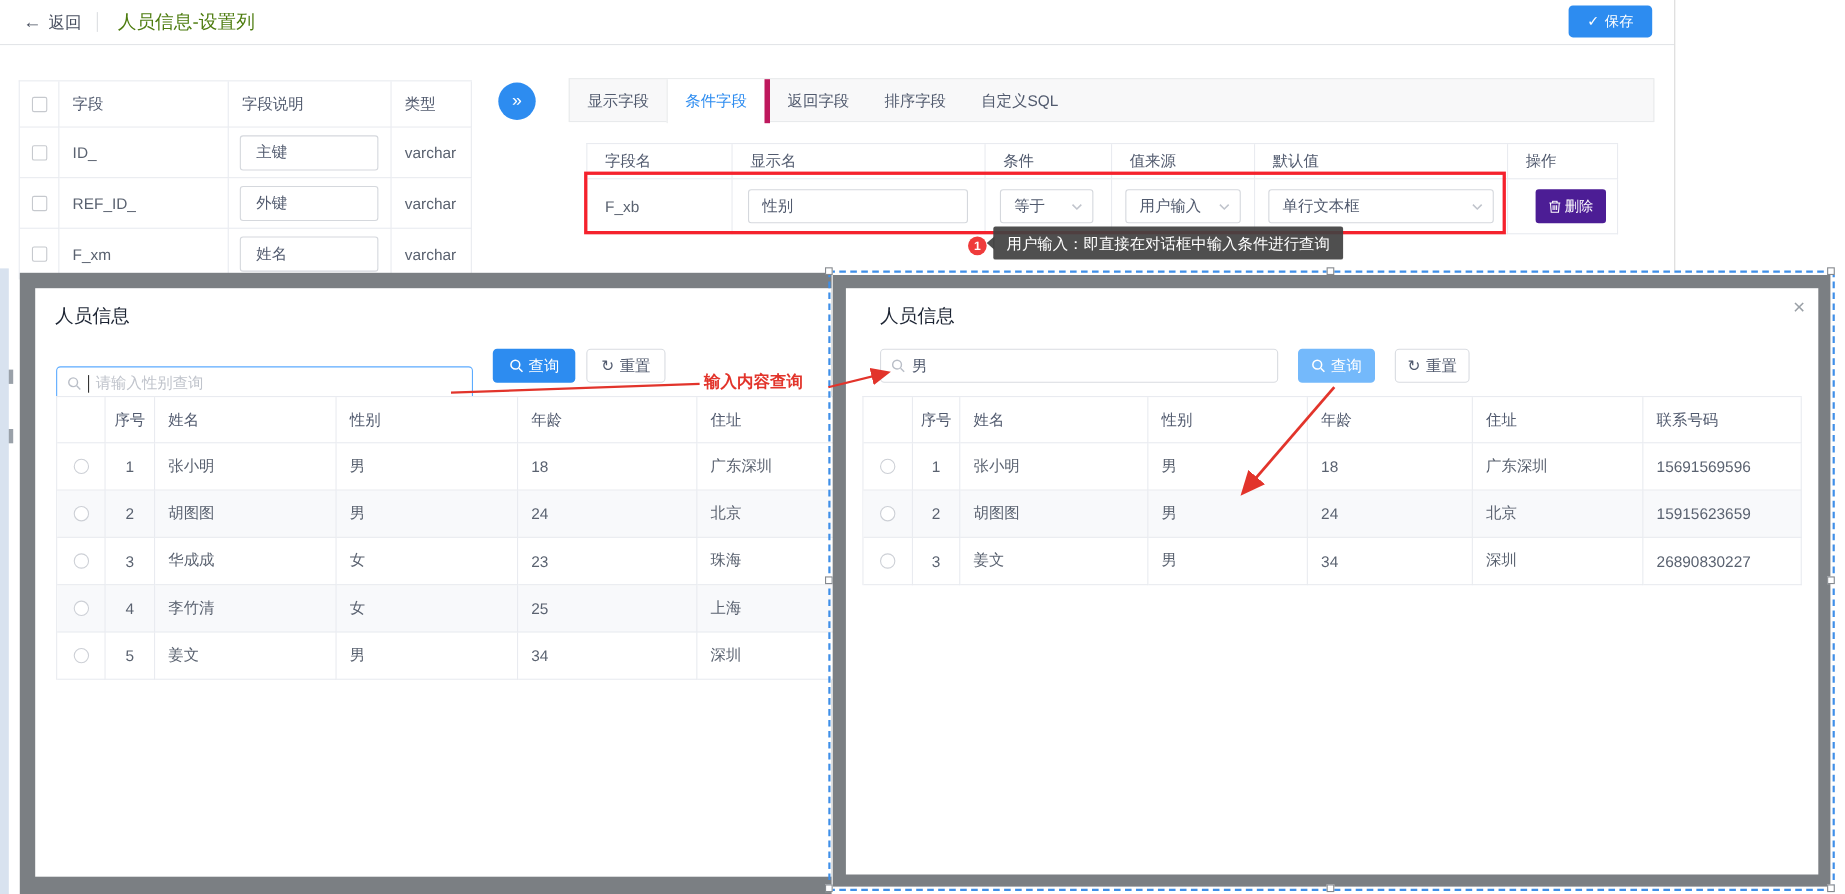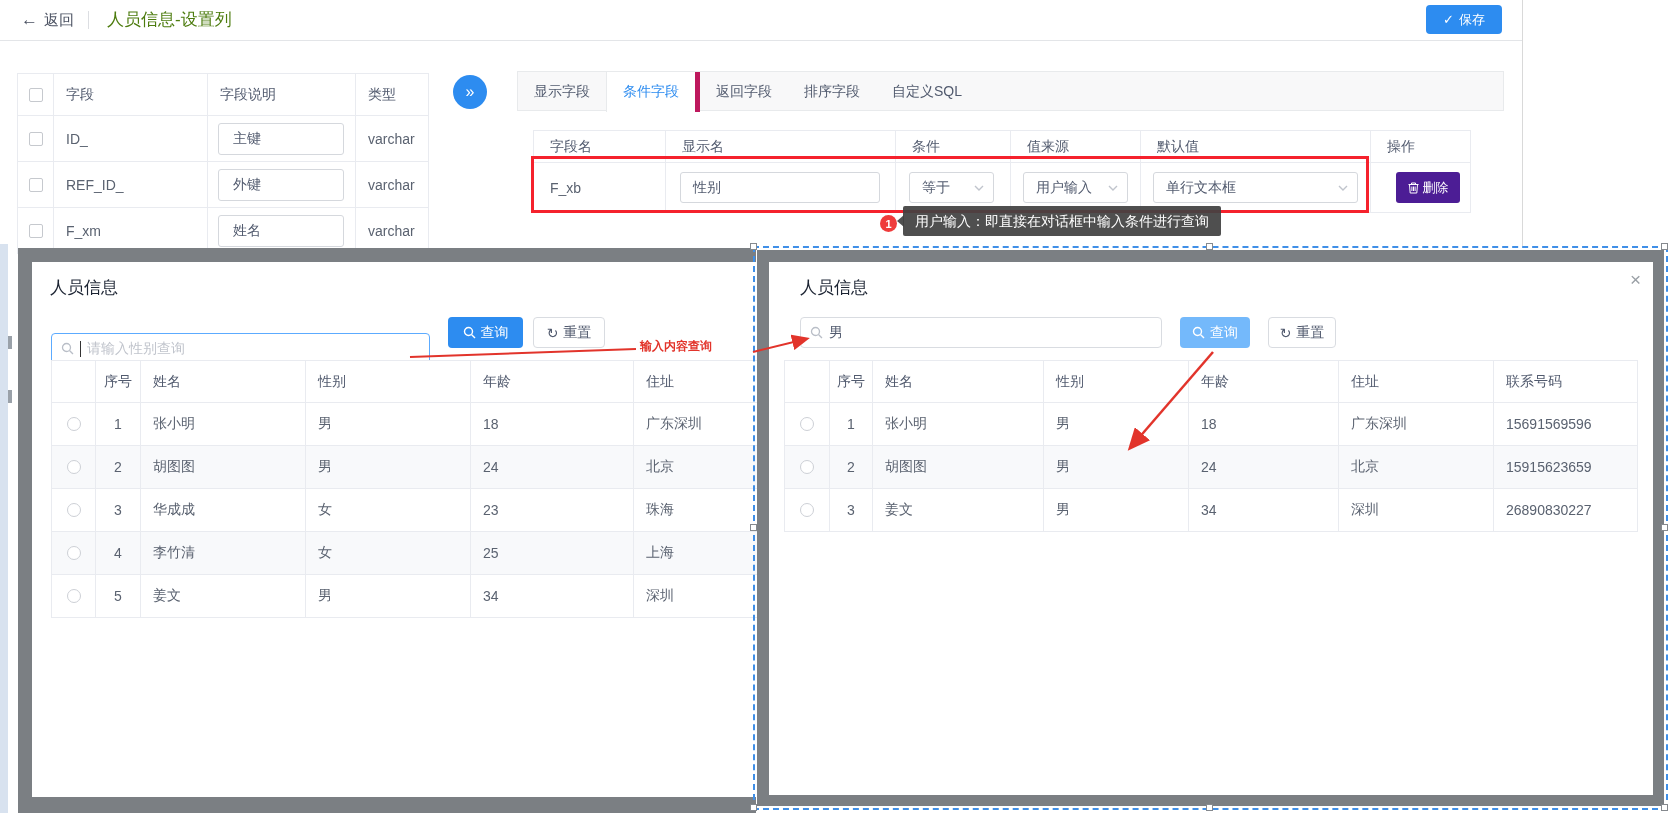--- a/index.html
+++ b/index.html
@@ -74,21 +74,21 @@
   
   .dr0{width:45px;} .dr1{width:43px;} .dr2{width:171px;} .dr3{width:145px;} .dr4{width:150px;} .dr5{width:155px;} .dr6{width:144px;}
 
   .sel-dashed { left:753px; top:246px; width:915px; height:564px; border:2px dashed #3f8fe8; z-index:12; pointer-events:none; }
   .dlgR-frame { left:757px; top:250px; width:907px; height:556px; background:#7b7f83; z-index:13; }
   .dlgR-body  { left:769px; top:262px; width:884px; height:533px; background:#fff; z-index:14; }
   .handle { width:7px; height:7px; background:#fff; border:1px solid #85898e; z-index:16; }
   .closex { font-size:19px; color:#9aa0a6; cursor:pointer; line-height:1; }
 
   .anno-svg { left:0; top:0; width:1677px; height:813px; z-index:20; pointer-events:none; }
-  .anno-text { left:640px; top:338px; font-size:12px; font-weight:bold; color:#e2342b; z-index:21; white-space:nowrap; }
+  .anno-text { left:640px; top:338px; font-size:15px; font-weight:bold; color:#e2342b; z-index:21; white-space:nowrap; }
 
   svg.icon { display:block; }
 </style>
 </head>
 <body>
 
 <div class="stage">
 
   <div class="abs topbar">
     <div class="back">

